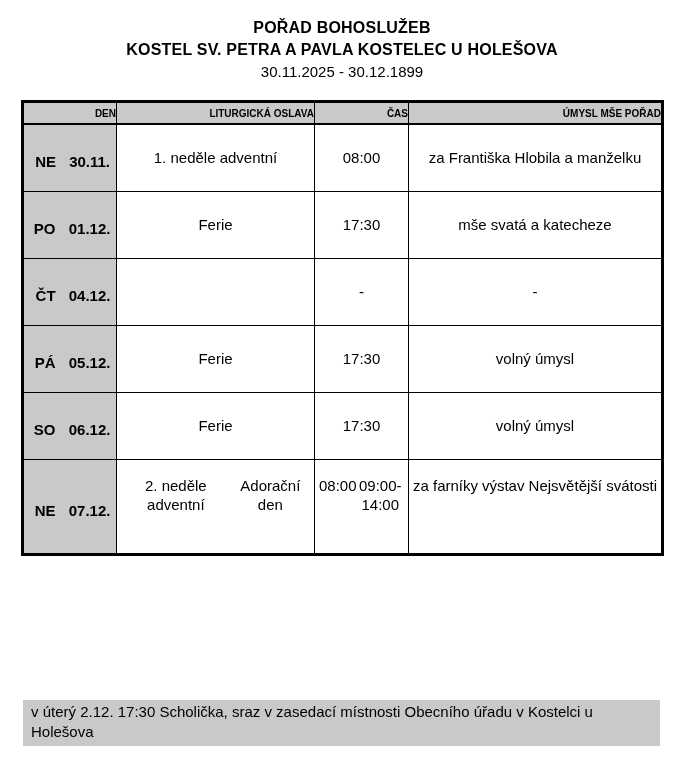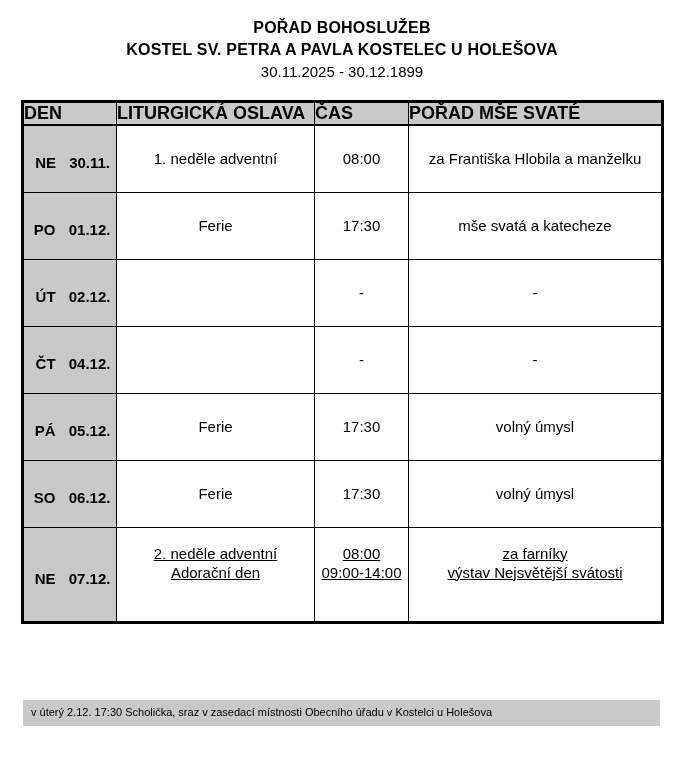--- a/index.html
+++ b/index.html
@@ -44,23 +44,23 @@
   table.schedule col.c-day  { width: 94px; }
   table.schedule col.c-lit  { width: 198px; }
   table.schedule col.c-time { width: 94px; }
   table.schedule col.c-int  { width: 254px; }
 
   table.schedule th {
     background: var(--header-bg, #c9c9c9);
     border: 1px solid var(--border, #000);
     border-bottom: 2px solid var(--border, #000);
     height: 20px;
-    font-size: 18px;
+    font-size: 10px;
     font-weight: bold;
-    text-align: left;
+    text-align: right;
     padding: 0;
   }
   table.schedule td {
     border: 1px solid var(--border, #000);
     font-size: 15px;
     text-align: center;
     vertical-align: middle;
     padding: 0 4px;
     line-height: 19px;
     overflow: hidden;
@@ -73,36 +73,34 @@
     font-weight: bold;
     text-align: left;
     padding-left: 7px;
   }
   td.day .abbr { display: inline-block; min-width: 26px; text-align: right; }
   td.day .ddate { display: inline-block; margin-left: 9px; margin-top: 8px; }
 
   
   td.dual .cell-stack {
     display: flex;
-    flex-direction: column;
-    justify-content: flex-start;
+    justify-content: space-between;
     height: 93px;
     padding: 16px 0 2px 0;
     box-sizing: border-box;
-    text-decoration: underline;
   }
   
   .footer-note {
     position: absolute;
     left: 23px;
     top: 700px;
     width: 637px;
     box-sizing: border-box;
     background: var(--header-bg, #c9c9c9);
-    font-size: 11px;
+    font-size: 15px;
     line-height: 20px;
     padding: 2px 45px 4px 8px;
     text-align: left;
   }
 </style>
 </head>
 <body>
 
 <div class="page">
 
@@ -117,50 +115,41 @@
       <col class="c-day">
         <col class="c-lit">
         <col class="c-time">
         <col class="c-int">
     </colgroup>
     <thead>
       <tr>
         <th>DEN</th>
         <th>LITURGICKÁ OSLAVA</th>
         <th>ČAS</th>
-        <th>POŘAD MŠE SVATÉ</th>
+        <th>ÚMYSL MŠE POŘAD</th>
       </tr>
     </thead>
     <tbody>
       <tr class="row">
         <td class="day">
           <span class="abbr">NE</span>
           <span class="ddate">30.11.</span>
         </td>
         <td>1. neděle adventní</td>
         <td>08:00</td>
         <td>za Františka Hlobila a manželku</td>
       </tr>
       <tr class="row">
         <td class="day">
           <span class="abbr">PO</span>
           <span class="ddate">01.12.</span>
         </td>
         <td>Ferie</td>
         <td>17:30</td>
         <td>mše svatá a katecheze</td>
-      </tr>
-      <tr class="row">
-        <td class="day">
-          <span class="abbr">ÚT</span>
-          <span class="ddate">02.12.</span>
-        </td>
-        <td></td>
-        <td>-</td>
-        <td>-</td>
       </tr>
       <tr class="row">
         <td class="day">
           <span class="abbr">ČT</span>
           <span class="ddate">04.12.</span>
         </td>
         <td></td>
         <td>-</td>
         <td>-</td>
       </tr>

